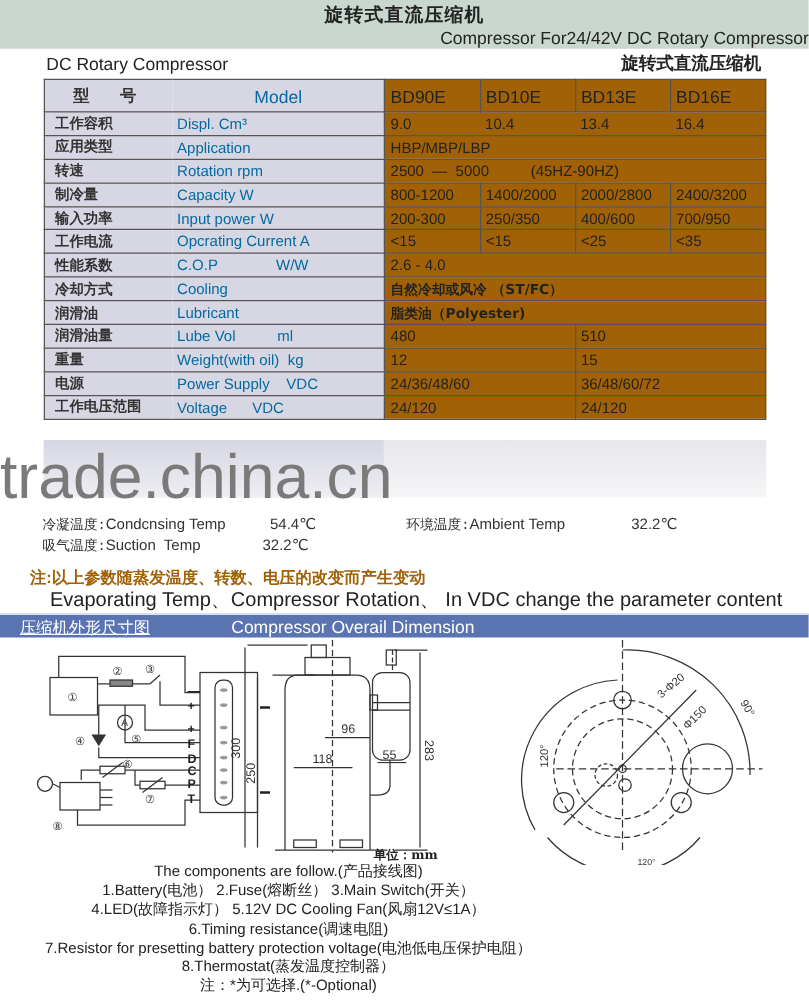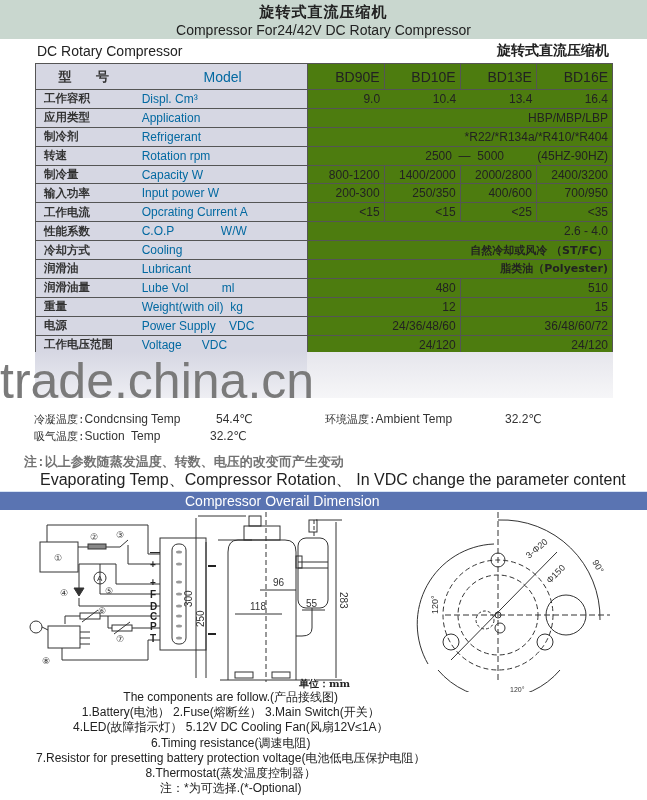--- a/index.html
+++ b/index.html
@@ -1,46 +1,46 @@
 <!DOCTYPE html>
 <html><head>
 <meta charset="utf-8">
 <style>
   * { box-sizing: border-box; margin: 0; padding: 0; }
   html, body { width: 647px; height: 800px; background: #ffffff; overflow: hidden; }
   body { font-family: "Liberation Sans", "DejaVu Sans", sans-serif; color: #222; position: relative; }
 
   .top-band { position: absolute; left: 0; top: 0; width: 647px; height: 39px; background: #c9d7cf; }
   .title-cn { position: absolute; left: 0; top: 3px; width: 647px; text-align: center; font-size: 15px; font-weight: bold; color: #222; letter-spacing: 1px; font-family: "DejaVu Sans", sans-serif; }
-  .title-en { position: absolute; left: 0; top: 22px; width: 647px; text-align: center; font-size: 14px; color: #222; }
+  .title-en { position: absolute; left: 0; top: 22px; width: 647px; text-align: right; font-size: 14px; color: #222; }
 
   .sub-left { position: absolute; left: 37px; top: 43px; font-size: 14px; color: #222; }
   .sub-right { position: absolute; right: 38px; top: 42px; font-size: 14px; font-weight: bold; color: #222; font-family: "DejaVu Sans", sans-serif; }
 
   .spec-table { position: absolute; left: 35px; top: 63px; width: 578px; border-collapse: collapse; font-size: 12px; padding-left: 12px; }
   .spec-table td { border: 1px solid #555; height: 18.9px; padding: 0 4px; white-space: nowrap; }
   .spec-table tr.head td { height: 26px; font-size: 14px; }
   .spec-table td.cn { background: #d6d7e3; width: 102px; padding-left: 8px; font-family: "DejaVu Sans", sans-serif; font-size: 11.5px; font-weight: bold; color: #333; border-right: none; }
   .spec-table td.en { background: #d6d7e3; width: 170px; padding-left: 4px; color: #0369a1; border-left: none; }
-  .spec-table td.val { background: #4d7c0f; text-align: right; color: #222; }
+  .spec-table td.val { background: #a16207; text-align: left; color: #222; }
   .spec-table tr.head td.cn { text-align: center; letter-spacing: 10px; font-size: 13px; }
   .spec-table tr.head td.en { text-align: center; }
 
   .fade { position: absolute; left: 35px; top: 352px; width: 578px; height: 46px; background: linear-gradient(#e6e6ec, #f6f6f8); }
   .fade-left { position: absolute; left: 35px; top: 352px; width: 272px; height: 46px; background: linear-gradient(#d6d7e3, #eeeef3); }
   .watermark { position: absolute; left: 0; top: 352px; width: 647px; text-align: left; font-size: 50px; color: #7a7a7a; letter-spacing: 0px; }
 
   .cond-row { position: absolute; font-size: 12px; color: #333; }
   .cond-row .cn { font-family: Liberation Mono, monospace; font-size: 11px; }
 
-  .note-cn { position: absolute; left: 24px; top: 453px; font-size: 13px; font-weight: bold; color: #737373; font-family: Liberation Mono, monospace; }
+  .note-cn { position: absolute; left: 24px; top: 453px; font-size: 13px; font-weight: bold; color: #a16207; font-family: Liberation Sans, sans-serif; }
   .note-en { position: absolute; left: 40px; top: 470px; font-size: 16px; color: #222; }
 
   .dim-band { position: absolute; left: 0; top: 491px; width: 647px; height: 19px; background: #5a74b2; border-top: 1px solid #d7e3f4; }
-  .dim-band .cn { position: absolute; left: 16px; top: 18px; font-size: 13px; color: #fff; font-family: "DejaVu Sans", sans-serif; }
+  .dim-band .cn { position: absolute; left: 16px; top: 1px; font-size: 13px; color: #fff; font-family: "DejaVu Sans", sans-serif; text-decoration: underline; }
   .dim-band .en { position: absolute; left: 185px; top: 1px; font-size: 14px; color: #fff; }
 
   .diagram { position: absolute; left: 20px; top: 512px; }
   .unit-label { position: absolute; left: 299px; top: 677px; font-size: 10px; font-weight: bold; color: #222; font-family: "DejaVu Serif", serif; }
 
   .components { position: absolute; left: 36px; top: 690px; font-size: 12px; color: #222; line-height: 15.2px; text-align: center; }
   .components .line { white-space: nowrap; }
 </style>
 </head>
 <body>
@@ -67,25 +67,20 @@
     <td class="en">Displ.   Cm³</td>
     <td class="val" style="border-left:none;border-right:none">9.0</td>
     <td class="val" style="border-left:none;border-right:none">10.4</td>
     <td class="val" style="border-left:none;border-right:none">13.4</td>
     <td class="val" style="border-left:none">16.4</td>
   </tr>
   <tr>
     <td class="cn">应用类型</td>
     <td class="en">Application</td>
     <td class="val" colspan="4">HBP/MBP/LBP</td>
-  </tr>
-  <tr>
-    <td class="cn">制冷剂</td>
-    <td class="en">Refrigerant</td>
-    <td class="val" colspan="4">*R22/*R134a/*R410/*R404</td>
   </tr>
   <tr>
     <td class="cn">转速</td>
     <td class="en">Rotation    rpm</td>
     <td class="val" colspan="4" style="white-space:pre">2500  —  5000          (45HZ-90HZ)</td>
   </tr>
   <tr>
     <td class="cn">制冷量</td>
     <td class="en">Capacity    W</td>
     <td class="val">800-1200</td>

